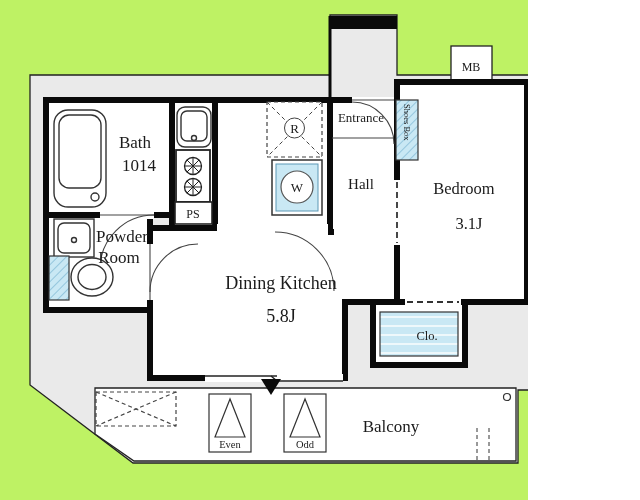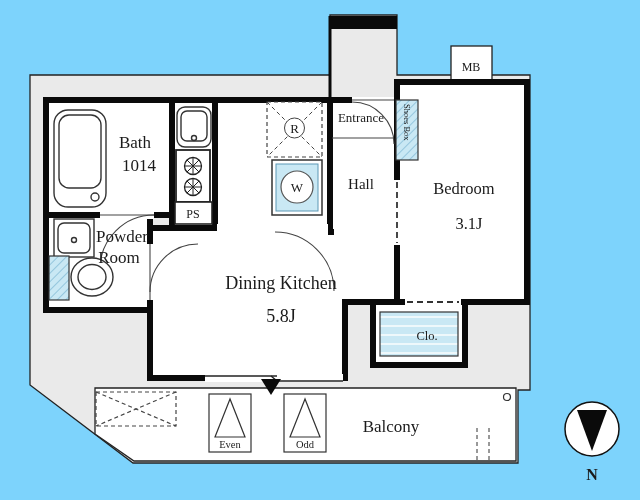--- a/index.html
+++ b/index.html
@@ -1,16 +1,16 @@
 <!DOCTYPE html>
 <html><head>
 <meta charset="utf-8">
 <style>
   html,body{margin:0;padding:0;background:#ffffff;}
-  .plan-wrap{width:640px;height:500px;position:relative;background:#7dd3fc;overflow:hidden;}
+  .plan-wrap{width:528px;height:500px;position:relative;background:#bef264;overflow:hidden;}
   svg{display:block;}
   .lbl{font-family:"Liberation Serif", serif;fill:#1b1b1b;}
   .wall{fill:#ffffff;stroke:#0a0a0a;stroke-width:6;stroke-linejoin:miter;}
   .fix{fill:#ffffff;stroke:#333333;stroke-width:1.4;}
   .arc{fill:none;stroke:#444444;stroke-width:1.1;}
   .opening{fill:#ffffff;stroke:none;}
 </style>
 </head>
 <body>
 

